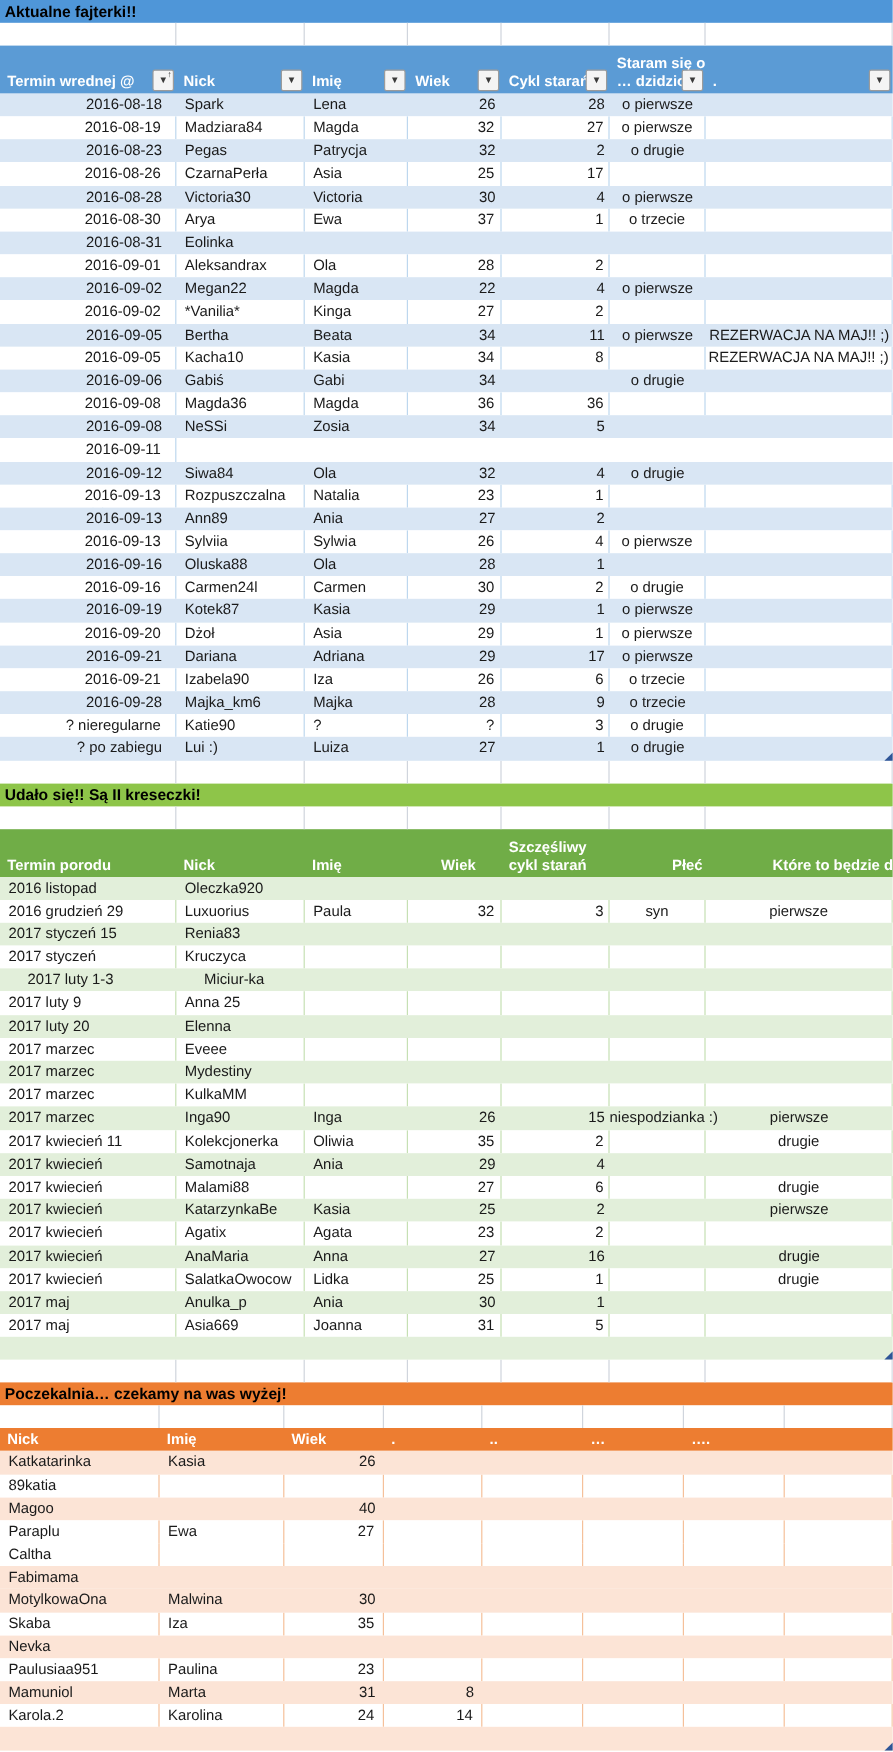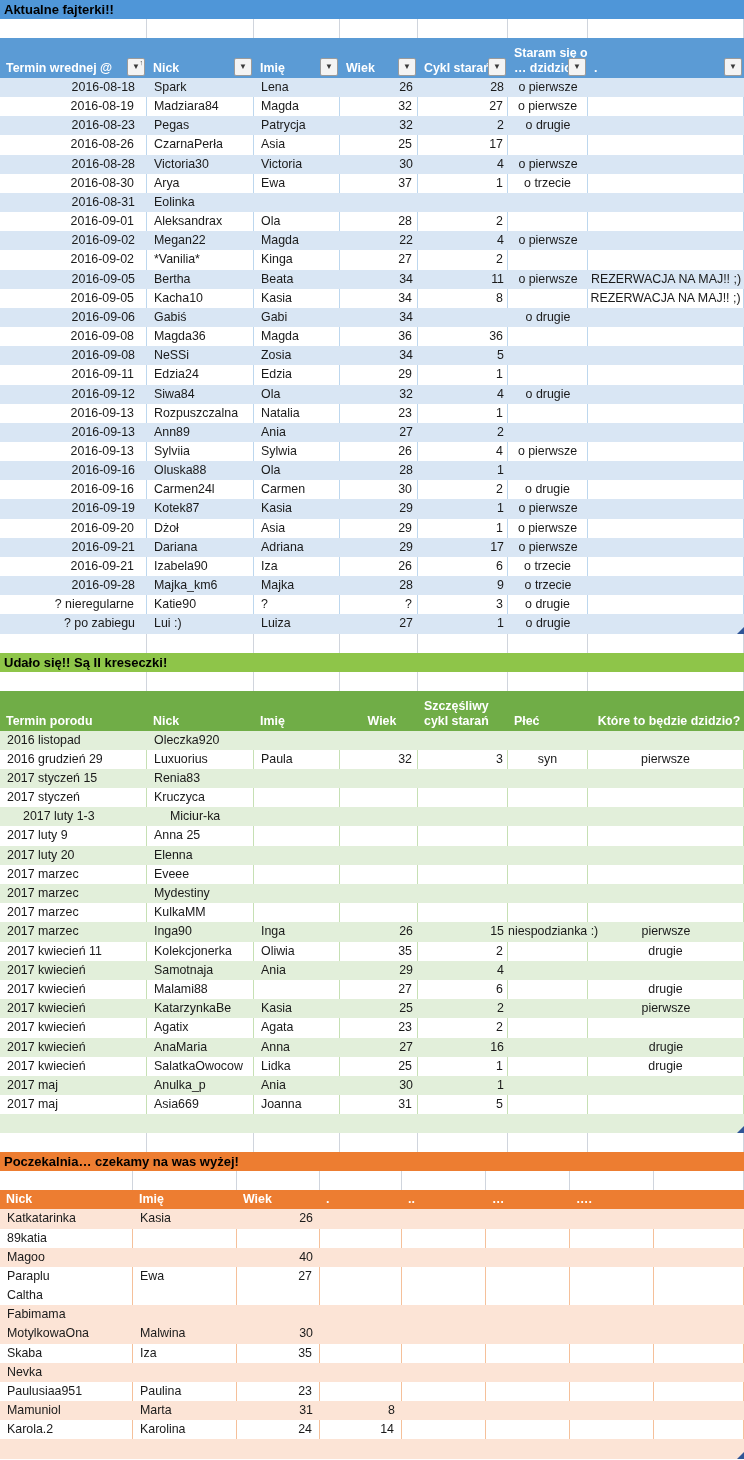--- a/index.html
+++ b/index.html
@@ -218,21 +218,21 @@
         </div>
         <div class="row datarow band" style="height: 19.17px; line-height: 19.17px;">
           <div class="cell a-r" style="width: 147px; padding-right: 12px;">2016-09-08</div>
           <div class="cell a-l" style="width: 107px;">NeSSi</div>
           <div class="cell a-l" style="width: 86px;">Zosia</div>
           <div class="cell a-r" style="width: 78px; padding-right: 5px;">34</div>
           <div class="cell a-r" style="width: 90px; padding-right: 4px;">5</div>
           <div class="cell a-c" style="width: 80px;"></div>
           <div class="cell a-c" style="width: 156px;"></div>
         </div>
-        <div class="row datarow plain" style="height: 19.17px; line-height: 19.17px;">
+        <div class="row datarow plain" style="height: 19.17px; line-height: 19.17px; flex-direction: column;">
           <div class="cell a-r" style="width: 147px; padding-right: 12px;">2016-09-11</div>
           <div class="cell a-l" style="width: 107px;">Edzia24</div>
           <div class="cell a-l" style="width: 86px;">Edzia</div>
           <div class="cell a-r" style="width: 78px; padding-right: 5px;">29</div>
           <div class="cell a-r" style="width: 90px; padding-right: 4px;">1</div>
           <div class="cell a-c" style="width: 80px;"></div>
           <div class="cell a-c" style="width: 156px;"></div>
         </div>
         <div class="row datarow band" style="height: 19.17px; line-height: 19.17px;">
           <div class="cell a-r" style="width: 147px; padding-right: 12px;">2016-09-12</div>
@@ -387,21 +387,21 @@
           </div>
           <div class="cell" style="width: 78px;">
             <span class="hlabel" style="text-align: center;">Wiek</span>
           </div>
           <div class="cell" style="width: 90px;">
             <span class="hlabel">
               <span class="ln">Szczęśliwy</span>
               <span class="ln">cykl starań</span>
             </span>
           </div>
-          <div class="cell" style="width: 80px;">
+          <div class="cell" style="width: 80px; margin-left: 46px;">
             <span class="hlabel">Płeć</span>
           </div>
           <div class="cell" style="width: 156px;">
             <span class="hlabel" style="text-align: center;">Które to będzie dzidzio?</span>
           </div>
         </div>
         <div class="row datarow band" style="height: 19.2px; line-height: 19.2px;">
           <div class="cell a-l" style="width: 147px;">2016 listopad</div>
           <div class="cell a-l" style="width: 107px;">Oleczka920</div>
           <div class="cell a-l" style="width: 86px;"></div>

